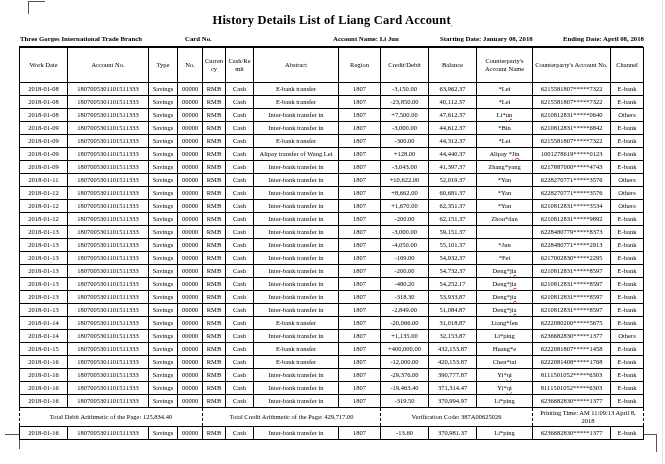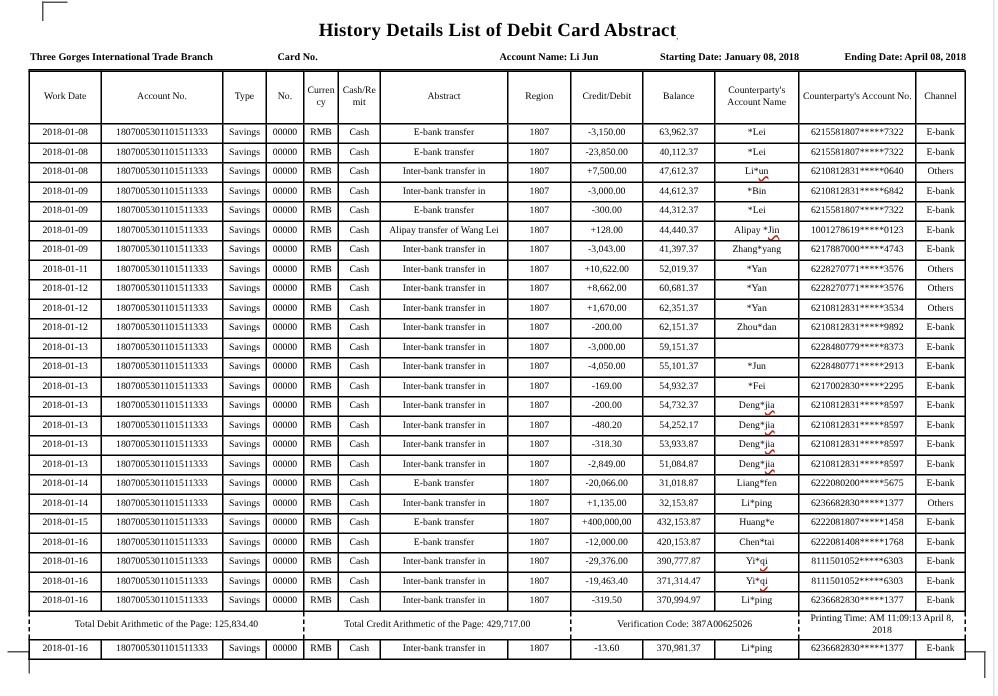--- a/index.html
+++ b/index.html
@@ -67,21 +67,21 @@
 </style>
 </head>
 <body>
 
 <div class="page">
   <div class="mark mark-tl"></div>
   <div class="mark mark-bl"></div>
   <div class="mark mark-br"></div>
   <div class="page-edge"></div>
 
-  <div class="title"><span>History Details List of Debit Card Abstract</span><span class="pmark">,</span></div>
+  <div class="title"><span>History Details List of Liang Card Account</span><span class="pmark">,</span></div>
 
   <div class="info">
     <span class="i-branch">Three Gorges International Trade Branch</span>
     <span class="i-card">Card No.</span>
     <span class="i-account">Account Name: Li Jun</span>
     <span class="i-start">Starting Date: January 08, 2018</span>
     <span class="i-end">Ending Date: April 08, 2018</span>
   </div>
 
   <table>

